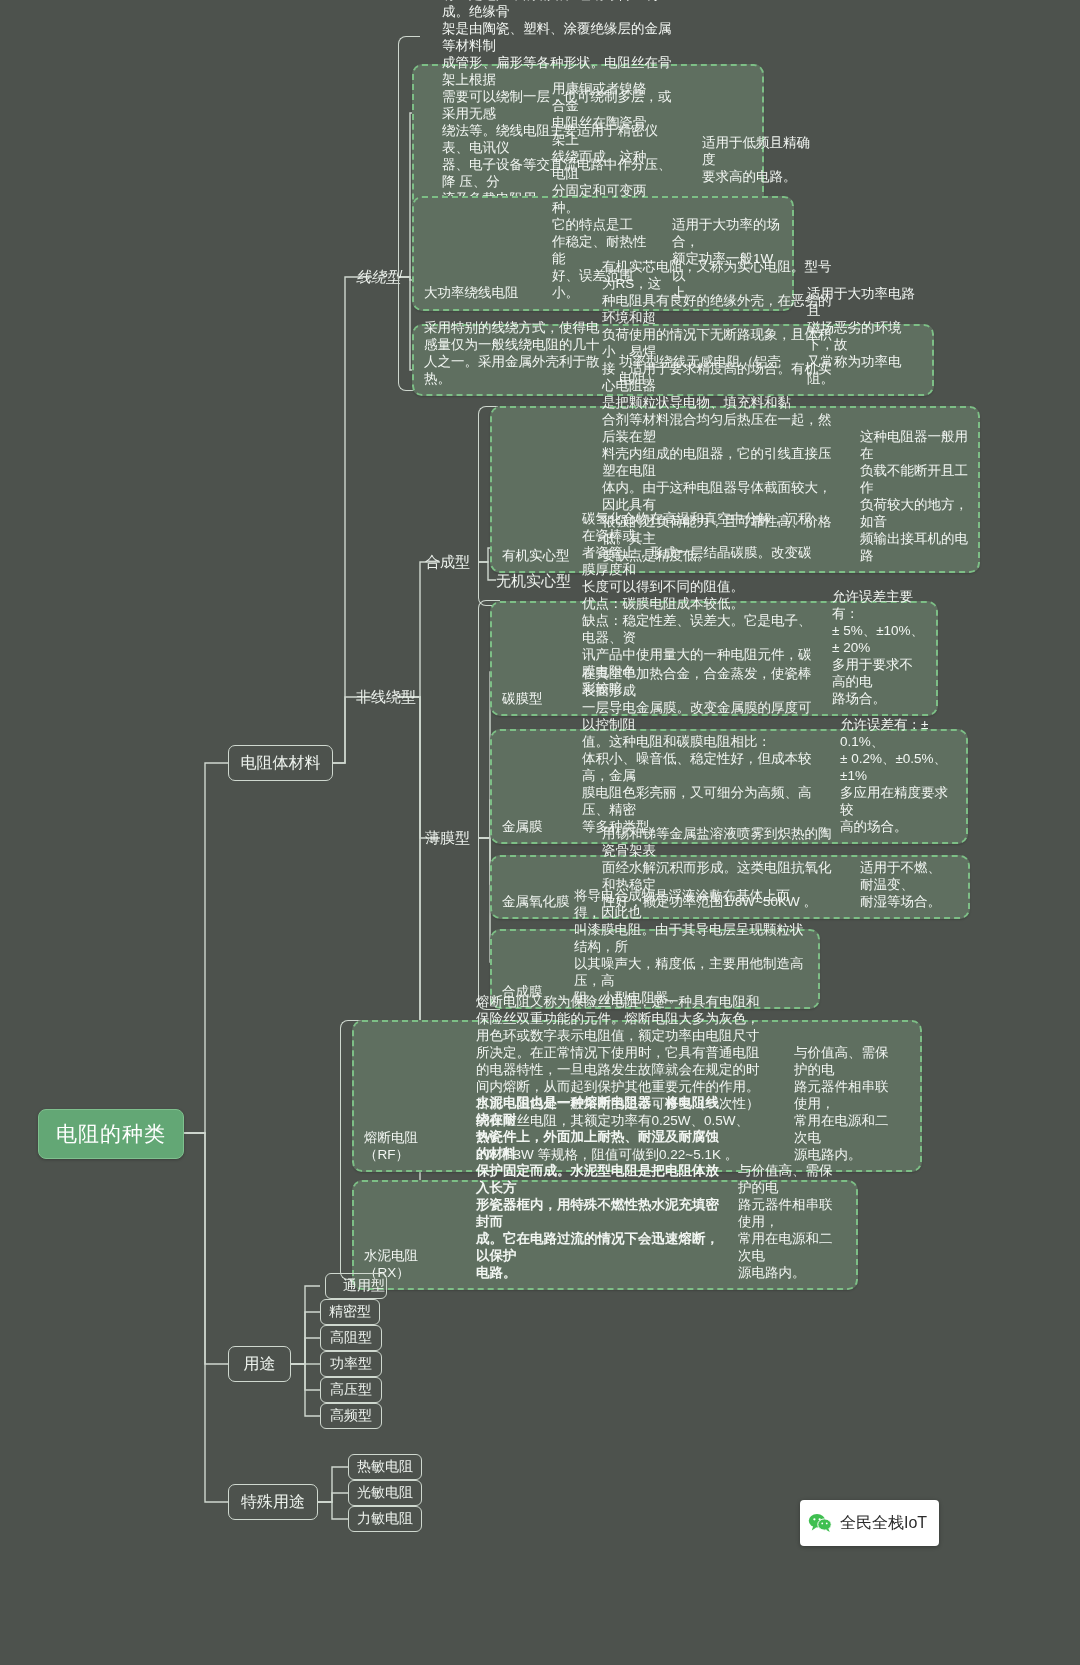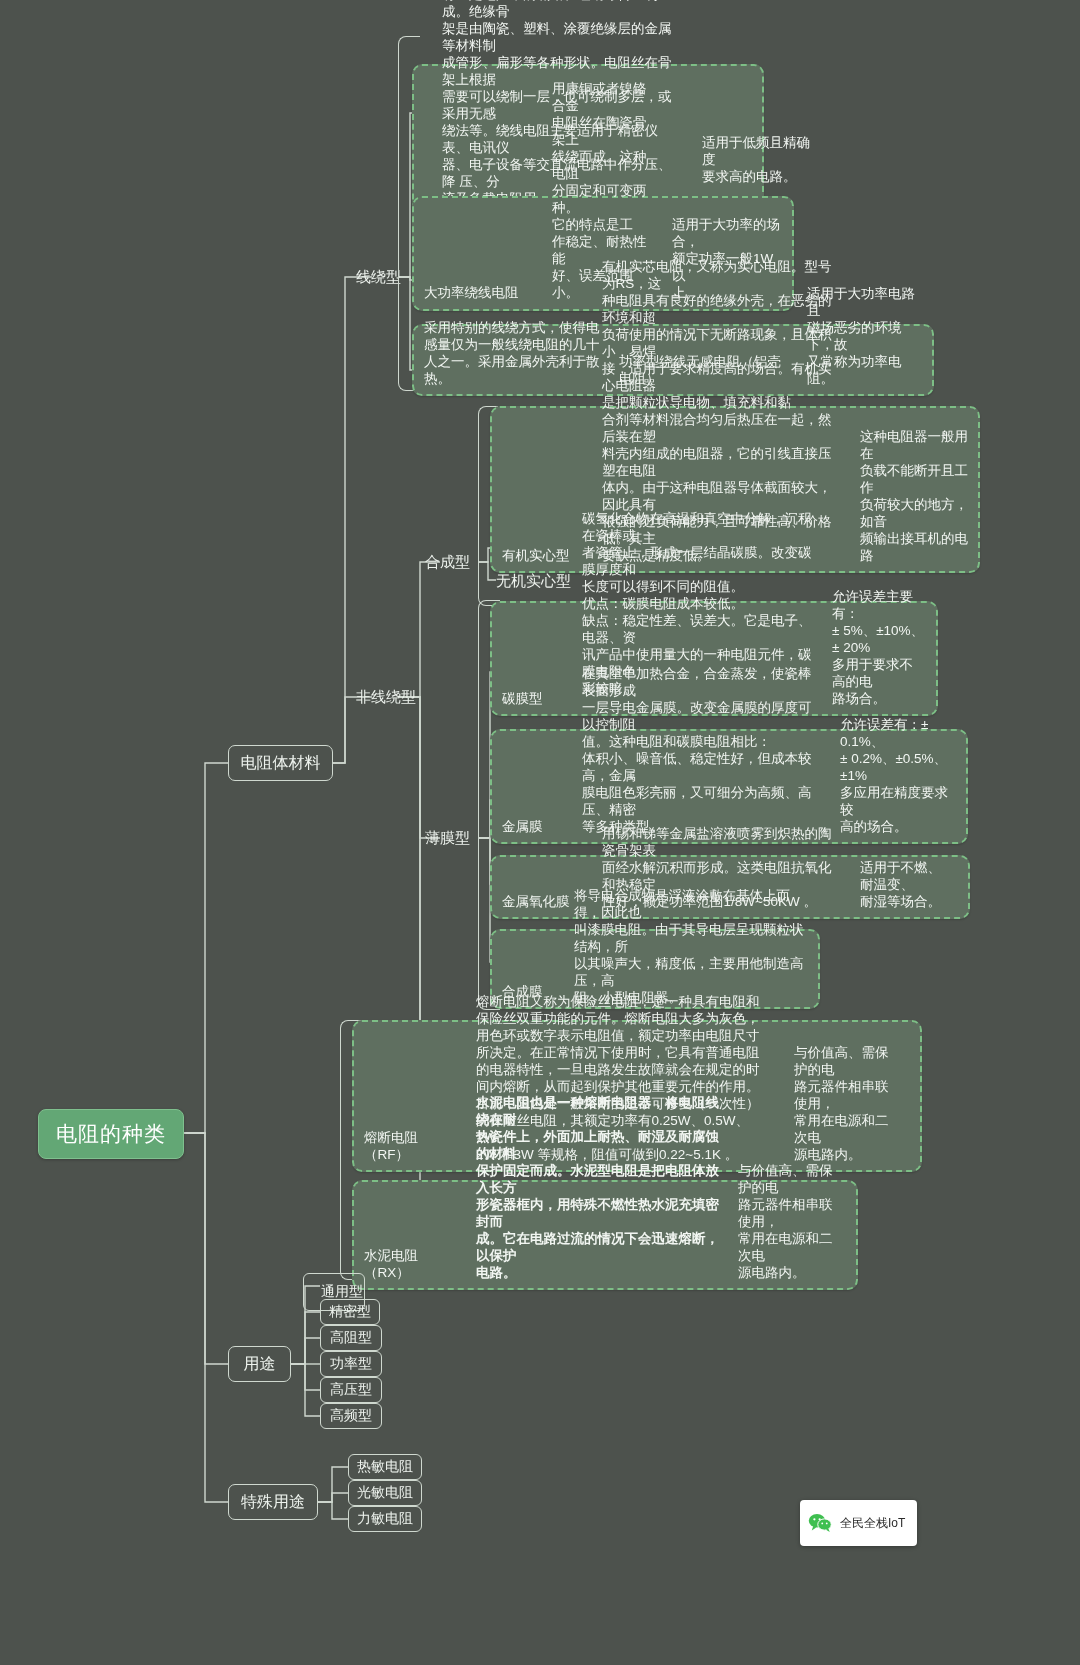--- a/index.html
+++ b/index.html
@@ -97,21 +97,21 @@
     background:#ffffff;
     border-radius:4px;
     display:flex;align-items:center;
     padding:6px 12px 6px 8px;
     box-shadow:0 1px 4px rgba(0,0,0,.3);
   }
   .wechat-icon{
     width:24px;height:20px;margin-right:8px;flex:0 0 auto;
   }
   .footer-text{
-    color:#2b2b2b;font-size:12px;white-space:nowrap;
+    color:#2b2b2b;font-size:16px;white-space:nowrap;
   }
 </style>
 </head>
 <body>
 
 <div id="map">
 
   <svg class="lines" viewBox="0 0 1080 1665">
     <g fill="none" stroke="#cfd8cf" stroke-width="1.4">
 
@@ -152,21 +152,21 @@
       <path d="M318,1502 L332,1502 L332,1519 L348,1519"></path>
     </g>
   </svg>
 
   <div class="root-node" style="left:38px;top:1109px;width:144px;height:48px;">电阻的种类</div>
 
   <div class="plain-node" style="left:228px;top:745px;width:105px;height:36px;">电阻体材料</div>
   <div class="plain-node" style="left:228px;top:1346px;width:63px;height:36px;border-radius:7px;">用途</div>
   <div class="plain-node" style="left:228px;top:1484px;width:90px;height:36px;">特殊用途</div>
 
-  <div class="text-node" style="left:356px;top:266px;height:22px;">线绕型</div>
+  <div class="text-node" style="left:356px;top:266px;height:22px;font-style:italic;">线绕型</div>
   <div class="text-node" style="left:356px;top:686px;height:22px;">非线绕型</div>
   <div class="text-node" style="left:425px;top:551px;height:22px;">合成型</div>
   <div class="text-node" style="left:425px;top:827px;height:22px;">薄膜型</div>
 
   <div class="holder" style="left:398px;top:36px;width:22px;height:355px;"></div>
   <div class="holder" style="left:478px;top:406px;width:20px;height:200px;"></div>
   <div class="holder" style="left:478px;top:600px;width:22px;height:410px;"></div>
   <div class="holder" style="left:340px;top:1020px;width:22px;height:260px;"></div>
 
   <div class="card" style="left:412px;top:52px;width:352px;height:153px;margin-top:12px;">
@@ -300,21 +300,21 @@
 保护固定而成。水泥型电阻是把电阻体放入长方
 形瓷器框内，用特殊不燃性热水泥充填密封而
 成。它在电路过流的情况下会迅速熔断，以保护
 电路。</div>
     <div class="cell use" style="width:122px;padding-bottom:7px;">与价值高、需保护的电
 路元器件相串联使用，
 常用在电源和二次电
 源电路内。</div>
   </div>
 
-  <div class="chip" style="left:303px;top:1273px;width:62px;height:38px;padding-left:16px;">通用型</div>
+  <div class="chip" style="left:325px;top:1273px;width:62px;height:26px;padding-left:16px;">通用型</div>
   <div class="chip" style="left:320px;top:1299px;width:60px;height:26px;">精密型</div>
   <div class="chip" style="left:320px;top:1325px;width:62px;height:26px;">高阻型</div>
   <div class="chip" style="left:320px;top:1351px;width:62px;height:26px;">功率型</div>
   <div class="chip" style="left:320px;top:1377px;width:62px;height:26px;">高压型</div>
   <div class="chip" style="left:320px;top:1403px;width:62px;height:26px;">高频型</div>
 
   <div class="chip" style="left:348px;top:1454px;width:74px;height:26px;">热敏电阻</div>
   <div class="chip" style="left:348px;top:1480px;width:74px;height:26px;">光敏电阻</div>
   <div class="chip" style="left:348px;top:1506px;width:74px;height:26px;">力敏电阻</div>
 

